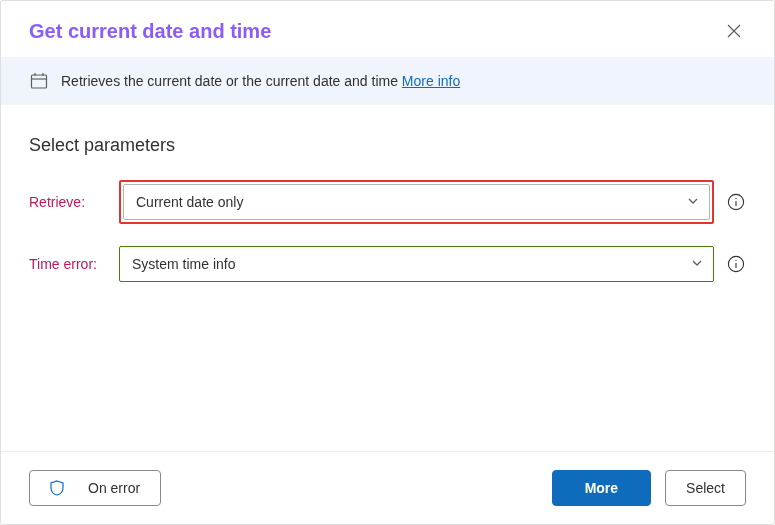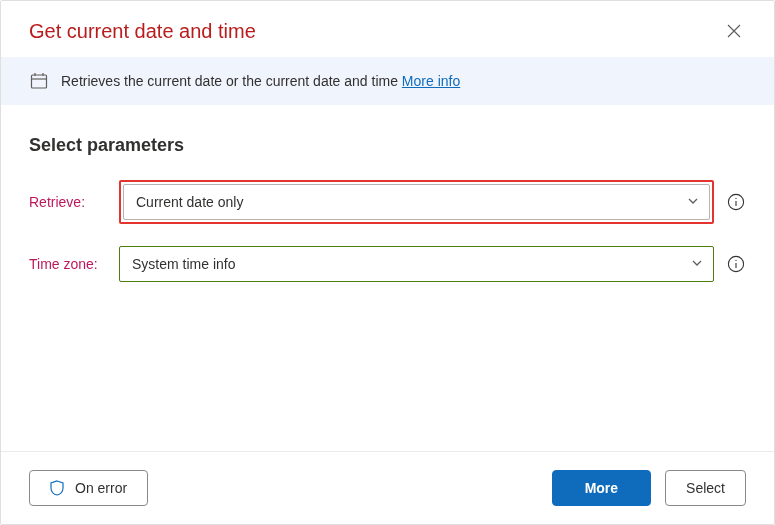--- a/index.html
+++ b/index.html
@@ -20,22 +20,22 @@
     position: relative;
   }
   .header {
     display: flex;
     justify-content: space-between;
     align-items: center;
     padding: 18px 28px 14px 28px;
   }
   .title {
     font-size: 20px;
-    font-weight: 400;
-    color: #b91c1c;
+    font-weight: 700;
+    color: #8b5cf6;
   }
   .close-btn {
     width: 24px; height: 24px;
     display: flex; align-items: center; justify-content: center;
     cursor: pointer;
     color: #605e5c;
   }
   .info-bar {
     background: #f0f4fd;
     padding: 14px 28px;
@@ -50,21 +50,21 @@
     color: #0f6cbd;
     text-decoration: underline;
     cursor: pointer;
   }
   .body {
     padding: 18px 28px 0 28px;
     flex: 1;
   }
   .section-title {
     font-size: 18px;
-    font-weight: 700;
+    font-weight: 400;
     color: #323130;
     margin: 12px 0 24px 0;
   }
   .param-row {
     display: flex;
     align-items: center;
     margin-bottom: 22px;
   }
   .param-label {
     width: 90px;
@@ -138,21 +138,21 @@
     height: 36px;
     padding: 0 20px;
     border-radius: 4px;
     font-size: 14px;
     cursor: pointer;
     border: 1px solid #8a8886;
     background: #fff;
     color: #323130;
     display: inline-flex;
     align-items: center;
-    gap: 11px;
+    gap: 24px;
   }
   .btn-primary {
     background: #0f6cbd;
     color: #fff;
     border-color: #0f6cbd;
     font-weight: 600;
     padding: 0 32px;
   }
   .right-btns { display: flex; gap: 14px; }
 </style>
@@ -206,21 +206,21 @@
       <div class="info-icon">
         <svg width="18" height="18" viewBox="0 0 18 18" fill="none" stroke="currentColor" stroke-width="1.1">
             <circle cx="9" cy="9" r="7.6"></circle>
             <line x1="9" y1="8" x2="9" y2="13"></line>
             <circle cx="9" cy="5.4" r="0.6" fill="currentColor" stroke="none"></circle>
           </svg>
       </div>
     </div>
 
     <div class="param-row">
-      <div class="param-label">Time zone:</div>
+      <div class="param-label">Time error:</div>
       <div class="select-wrap">
         <div class="select">
           <span>System time info</span>
           <span class="chev">
             <svg width="12" height="12" viewBox="0 0 12 12">
                 <path d="M2 4 L6 8 L10 4" stroke="currentColor" stroke-width="1.3" fill="none"></path>
               </svg>
           </span>
         </div>
       </div>

